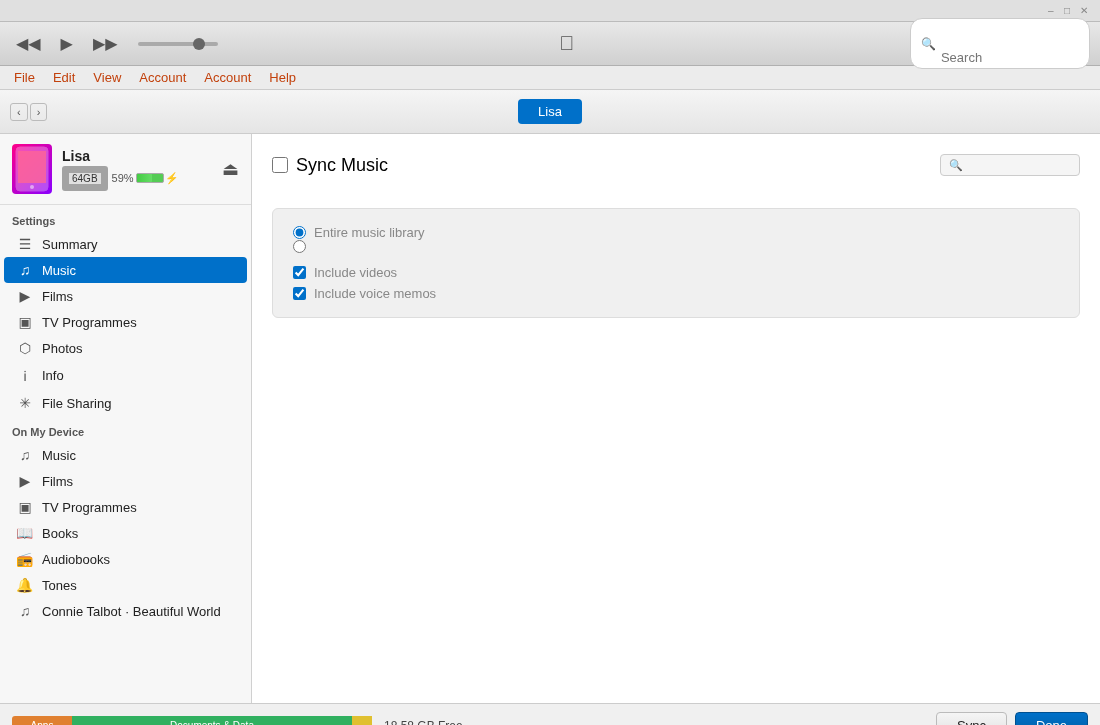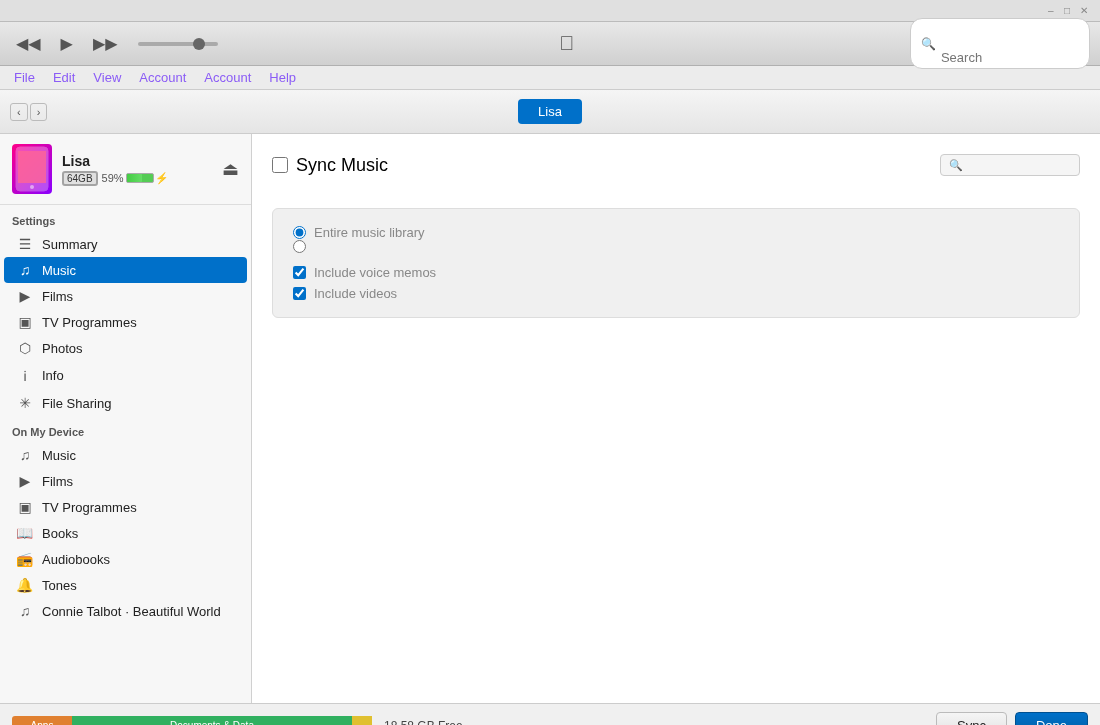--- a/index.html
+++ b/index.html
@@ -33,21 +33,21 @@
     
     .menubar {
       height: 24px;
       background: #ececec;
       display: flex;
       align-items: center;
       padding: 0 6px;
       border-bottom: 1px solid #ccc;
       gap: 2px;
     }
-    .menu-item { padding: 2px 8px; cursor: pointer; border-radius: 3px; font-size: 13px; color: #8b5cf6; }
+    .menu-item { padding: 2px 8px; cursor: pointer; border-radius: 3px; font-size: 13px; color: #c2410c; }
 
     
     .navbar {
       height: 44px;
       background: linear-gradient(to bottom, #f5f5f5, #e5e5e5);
       display: flex;
       align-items: center;
       justify-content: center;
       border-bottom: 1px solid #ccc;
       position: relative;
@@ -81,21 +81,21 @@
     .device-thumb {
       width: 40px; height: 50px;
       background: linear-gradient(135deg, #f08, #80f);
       border-radius: 4px;
       display: flex; align-items: center; justify-content: center;
       color: white; font-size: 8px; overflow: hidden;
     }
     .device-info { flex: 1; }
     .device-name { font-size: 14px; font-weight: 600; color: #222; }
     .device-meta { display: flex; align-items: center; gap: 4px; margin-top: 2px; }
-    .storage-badge { background: #e0e0e0; border: 2px solid #a3a3a3; border-radius: 3px; font-size: 10px; padding: 0 3px; color: #333; }
+    .storage-badge { background: #e0e0e0; border: 7px solid #a3a3a3; border-radius: 3px; font-size: 10px; padding: 0 3px; color: #333; }
     .battery-bar { display: flex; align-items: center; gap: 2px; font-size: 11px; color: #555; }
     .battery-fill { width: 28px; height: 10px; background: #5c5; border: 1px solid #aaa; border-radius: 2px; position: relative; }
     .battery-inner { width: 60%; height: 100%; background: linear-gradient(to right, #4c4, #6d6); border-radius: 1px; }
 
     .section-header {
       padding: 10px 12px 4px 12px;
       font-size: 11px;
       font-weight: 700;
       color: #555;
       text-transform: none;
@@ -357,25 +357,25 @@
           <input type="radio" name="library-mode" checked="" style="">
           <span>Entire music library</span>
         </label>
         <label class="radio-item">
           <input type="radio" name="library-mode" style="">
         </label>
       </div>
       <div class="checkbox-group">
         <label class="check-item">
           <input type="checkbox" checked="" style="">
-          <span>Include voice memos</span>
+          <span>Include videos</span>
         </label>
         <label class="check-item">
           <input type="checkbox" checked="" style="">
-          <span>Include videos</span>
+          <span>Include voice memos</span>
         </label>
       </div>
     </div>
   </div>
 
 </div>
 
 <div class="bottom-bar">
   <div class="storage-bar-container">
     <div class="storage-segment seg-apps">

